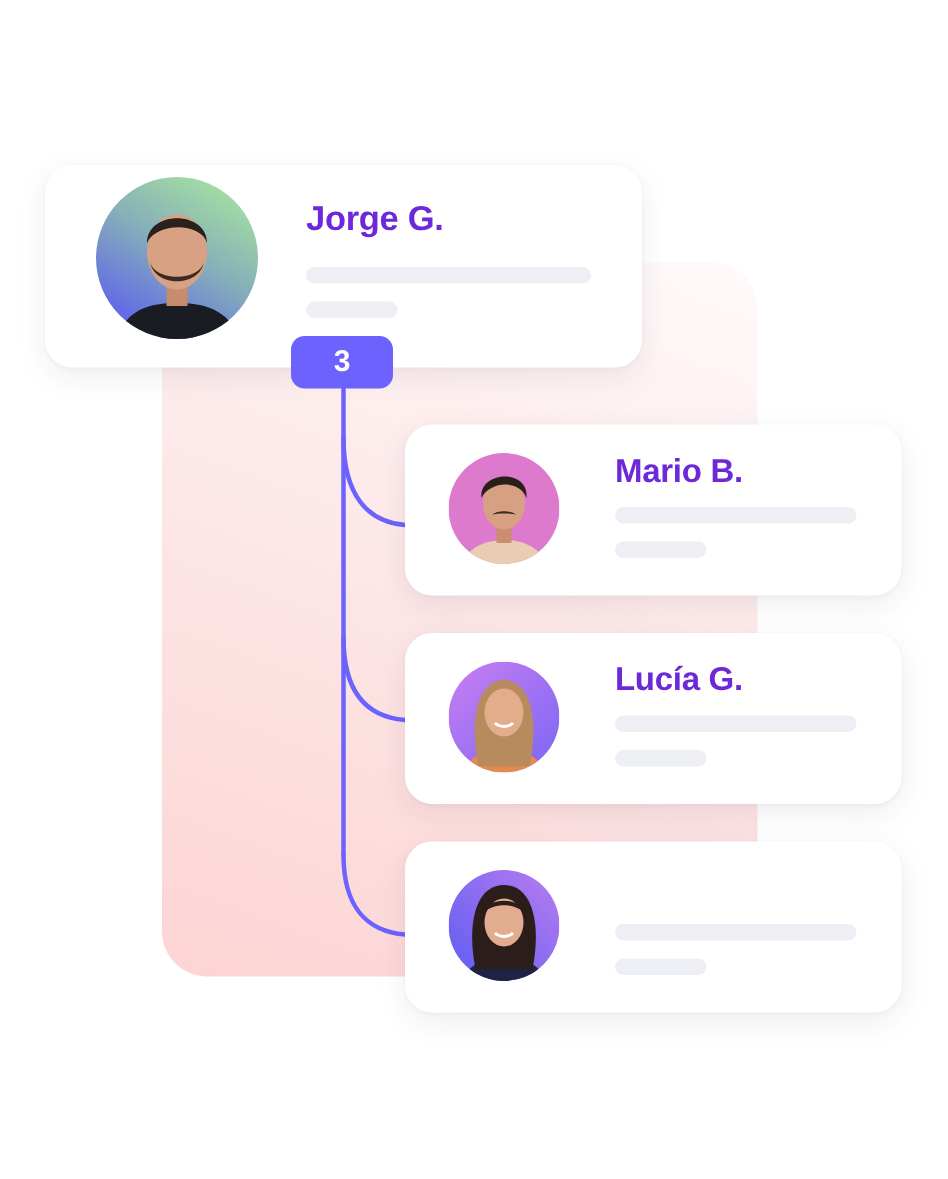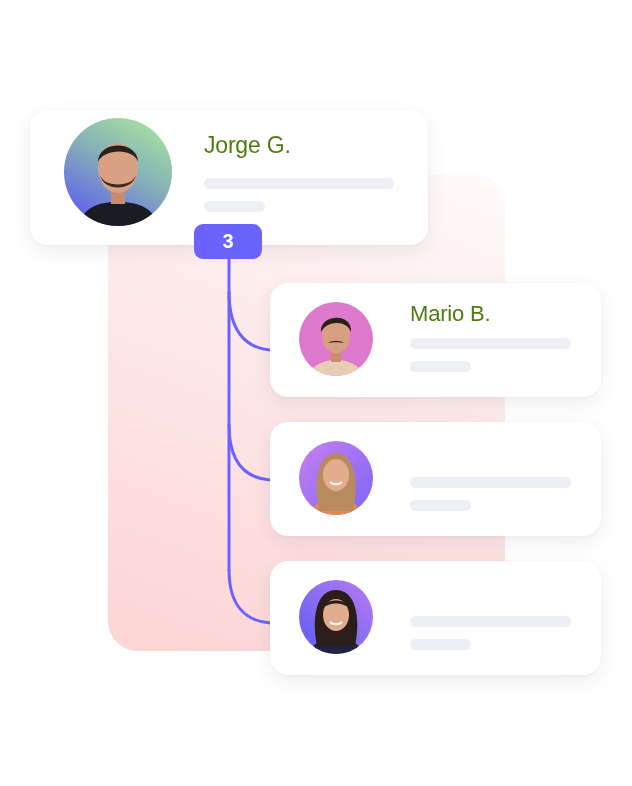--- a/index.html
+++ b/index.html
@@ -20,21 +20,21 @@
     }
     .card.root { left: 30px; top: 110px; width: 398px; height: 135px; }
     .card.child { left: 270px; width: 331px; height: 114px; }
     .avatar {
       position: absolute; border-radius: 50%; overflow: hidden;
     }
     .root .avatar { left: 34px; top: 8px; width: 108px; height: 108px; }
     .child .avatar { left: 29px; top: 19px; width: 74px; height: 74px; }
     .avatar svg { width: 100%; height: 100%; display: block; }
     .name {
-      position: absolute; color: #4d7c0f; font-weight: normal; letter-spacing: -0.2px;
+      position: absolute; color: #6d28d9; font-weight: bold; letter-spacing: -0.2px;
       white-space: nowrap;
       text-align: right;
     }
     .root .name { left: 174px; top: 22px; font-size: 23px; }
     .child .name { left: 140px; top: 18px; font-size: 22px; }
     .bar { position: absolute; background: #edeff5; border-radius: 6px; height: 11px; }
     .root .bar.long { left: 174px; top: 68px; width: 190px; }
     .root .bar.short { left: 174px; top: 91px; width: 61px; }
     .child .bar.long { left: 140px; top: 55px; width: 161px; }
     .child .bar.short { left: 140px; top: 78px; width: 61px; }
@@ -108,20 +108,21 @@
           <stop offset="1" stop-color="#7b66f5"></stop>
         </linearGradient>
       </defs>
       <rect width="74" height="74" fill="url(#gLucia)"></rect>
       <path d="M10 74 C14 62 26 58 37 58 C48 58 60 62 64 74 Z" fill="#e58a4a"></path>
       <path d="M20 70 C14 40 18 14 37 12 C56 14 60 40 54 70 Z" fill="#b88b5e"></path>
       <ellipse cx="37" cy="34" rx="13" ry="16" fill="#e3ad8c"></ellipse>
       <path d="M31 41 C34 44 40 44 43 41" stroke="#ffffff" stroke-width="2" fill="none"></path>
     </svg>
   </div>
+  <div class="name">Lucía G.</div>
   <div class="bar long"></div>
   <div class="bar short"></div>
 </div>
 
 <div class="card child" style="top:561px;">
   <div class="avatar">
     <svg viewBox="0 0 74 74">
       <defs>
         <linearGradient id="gMarta" x1="0" y1="1" x2="1" y2="0">
           <stop offset="0" stop-color="#5e5cf2"></stop>

